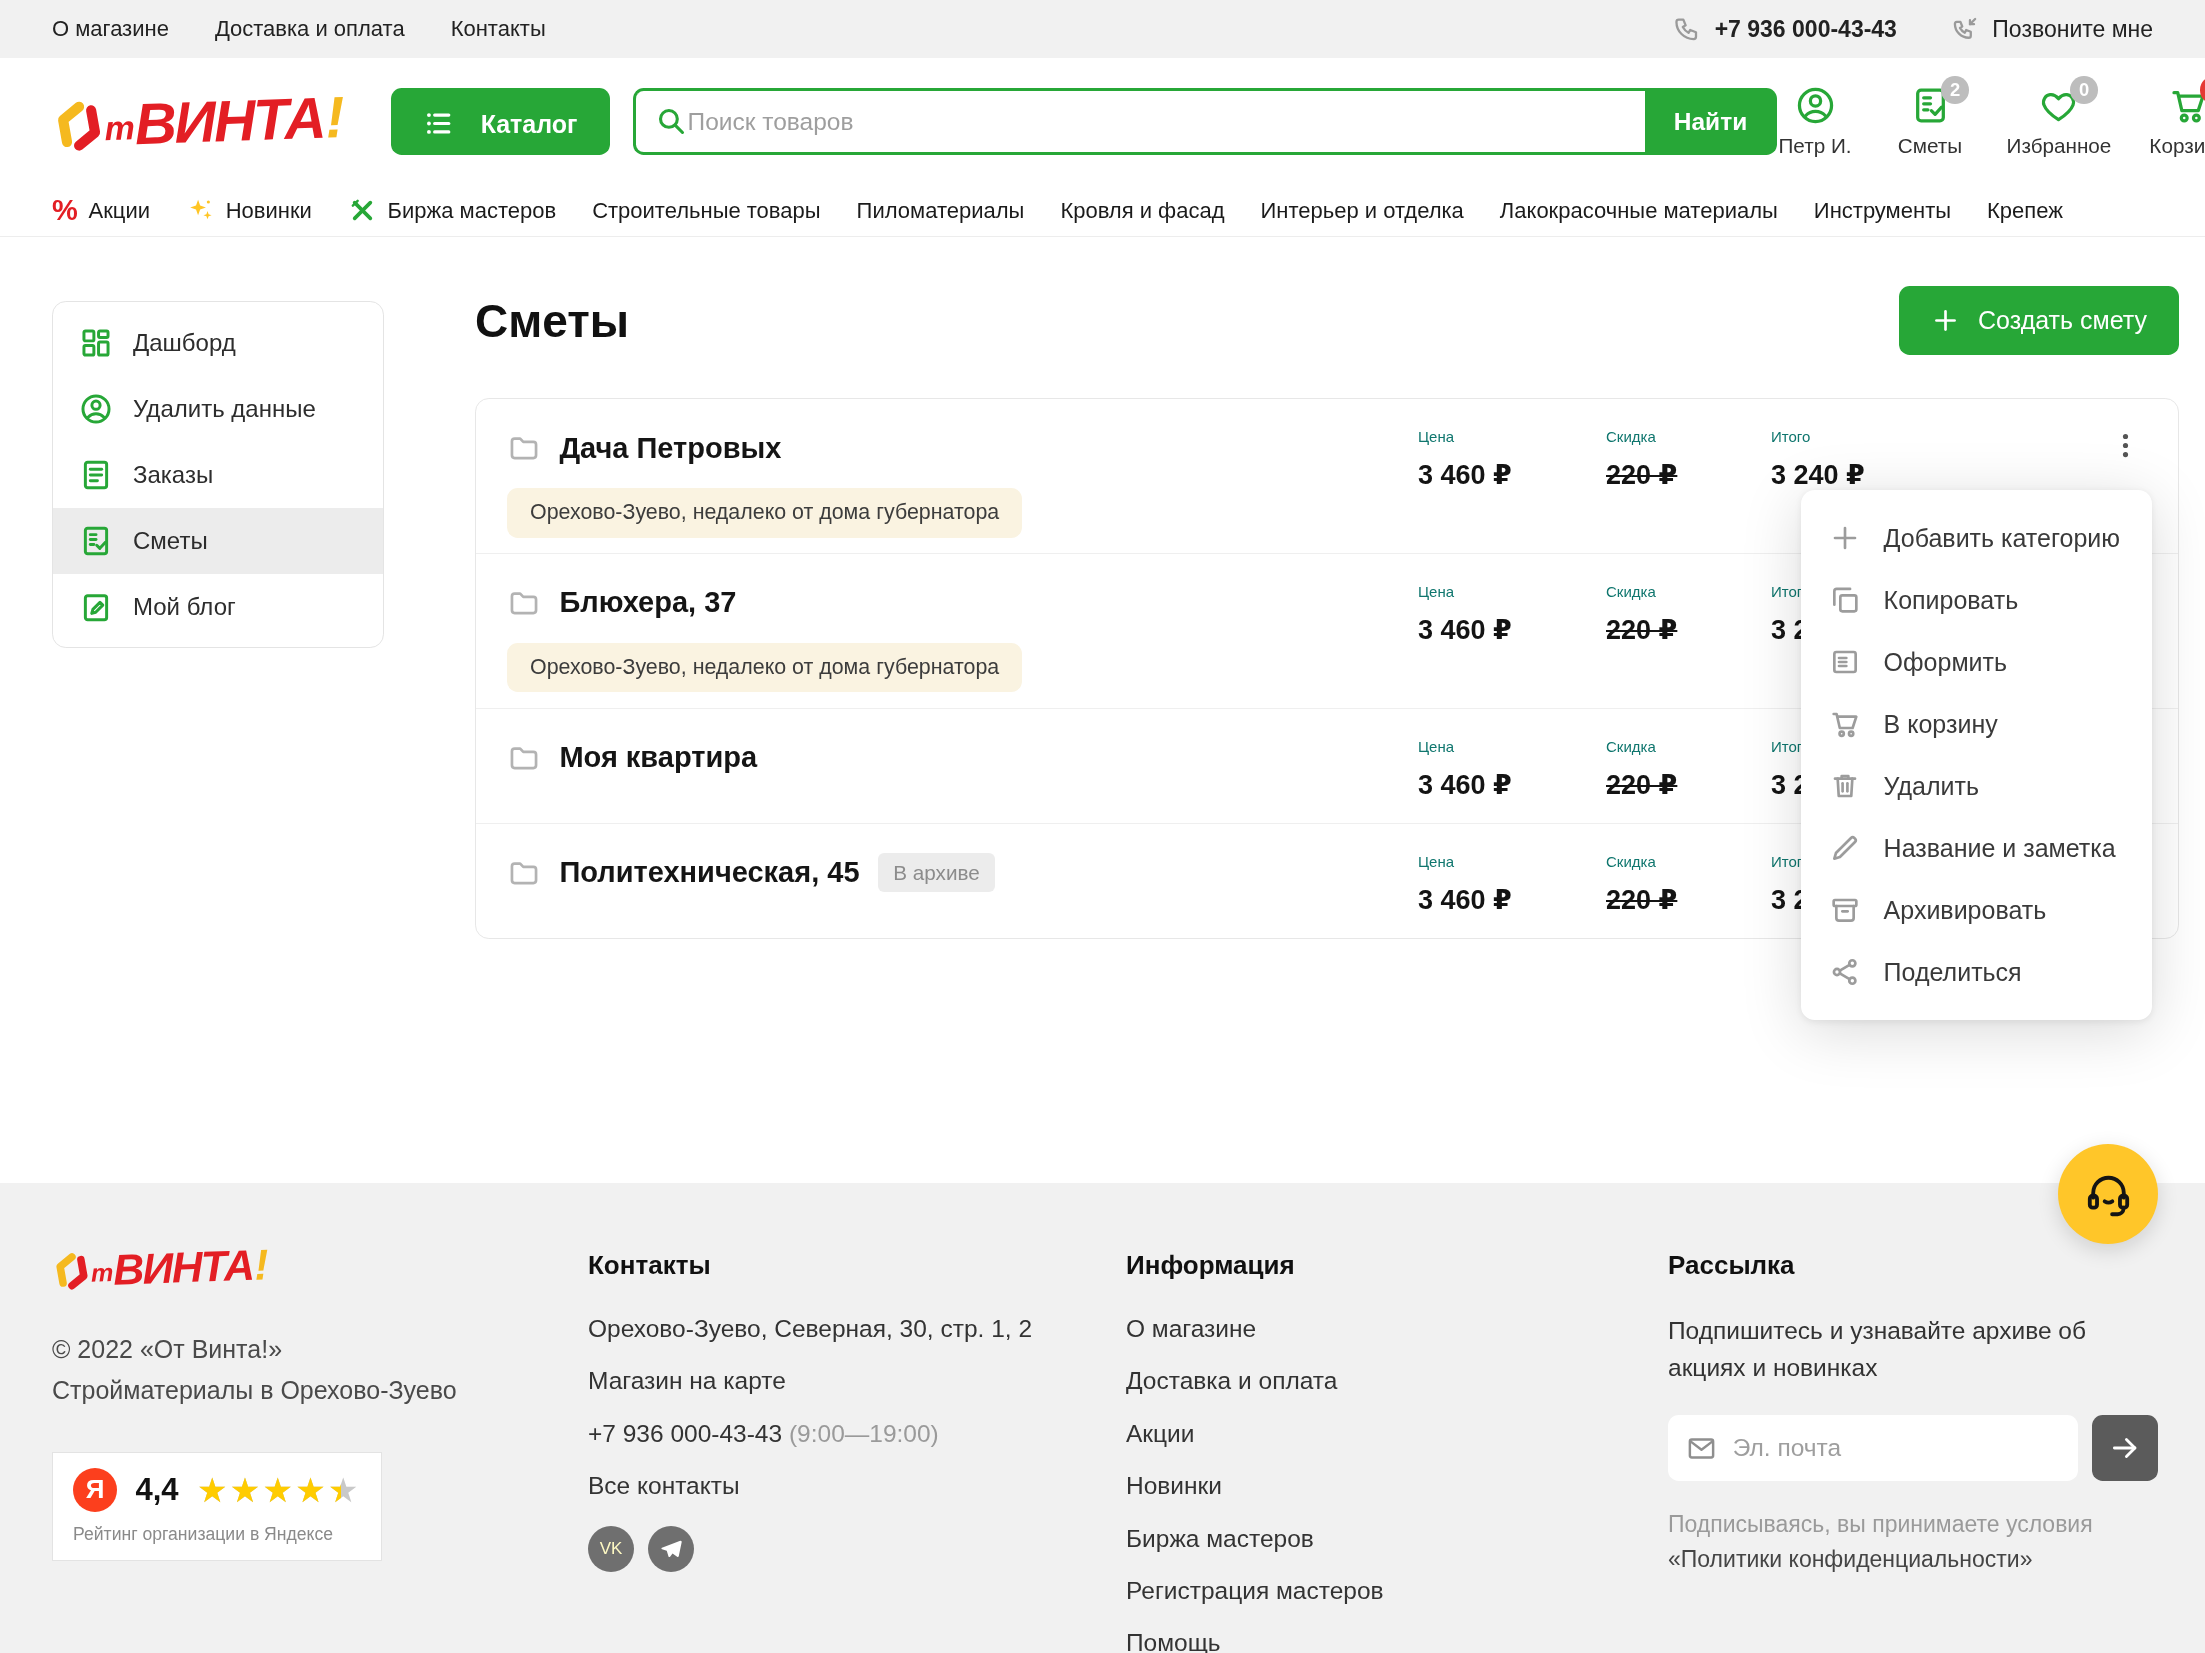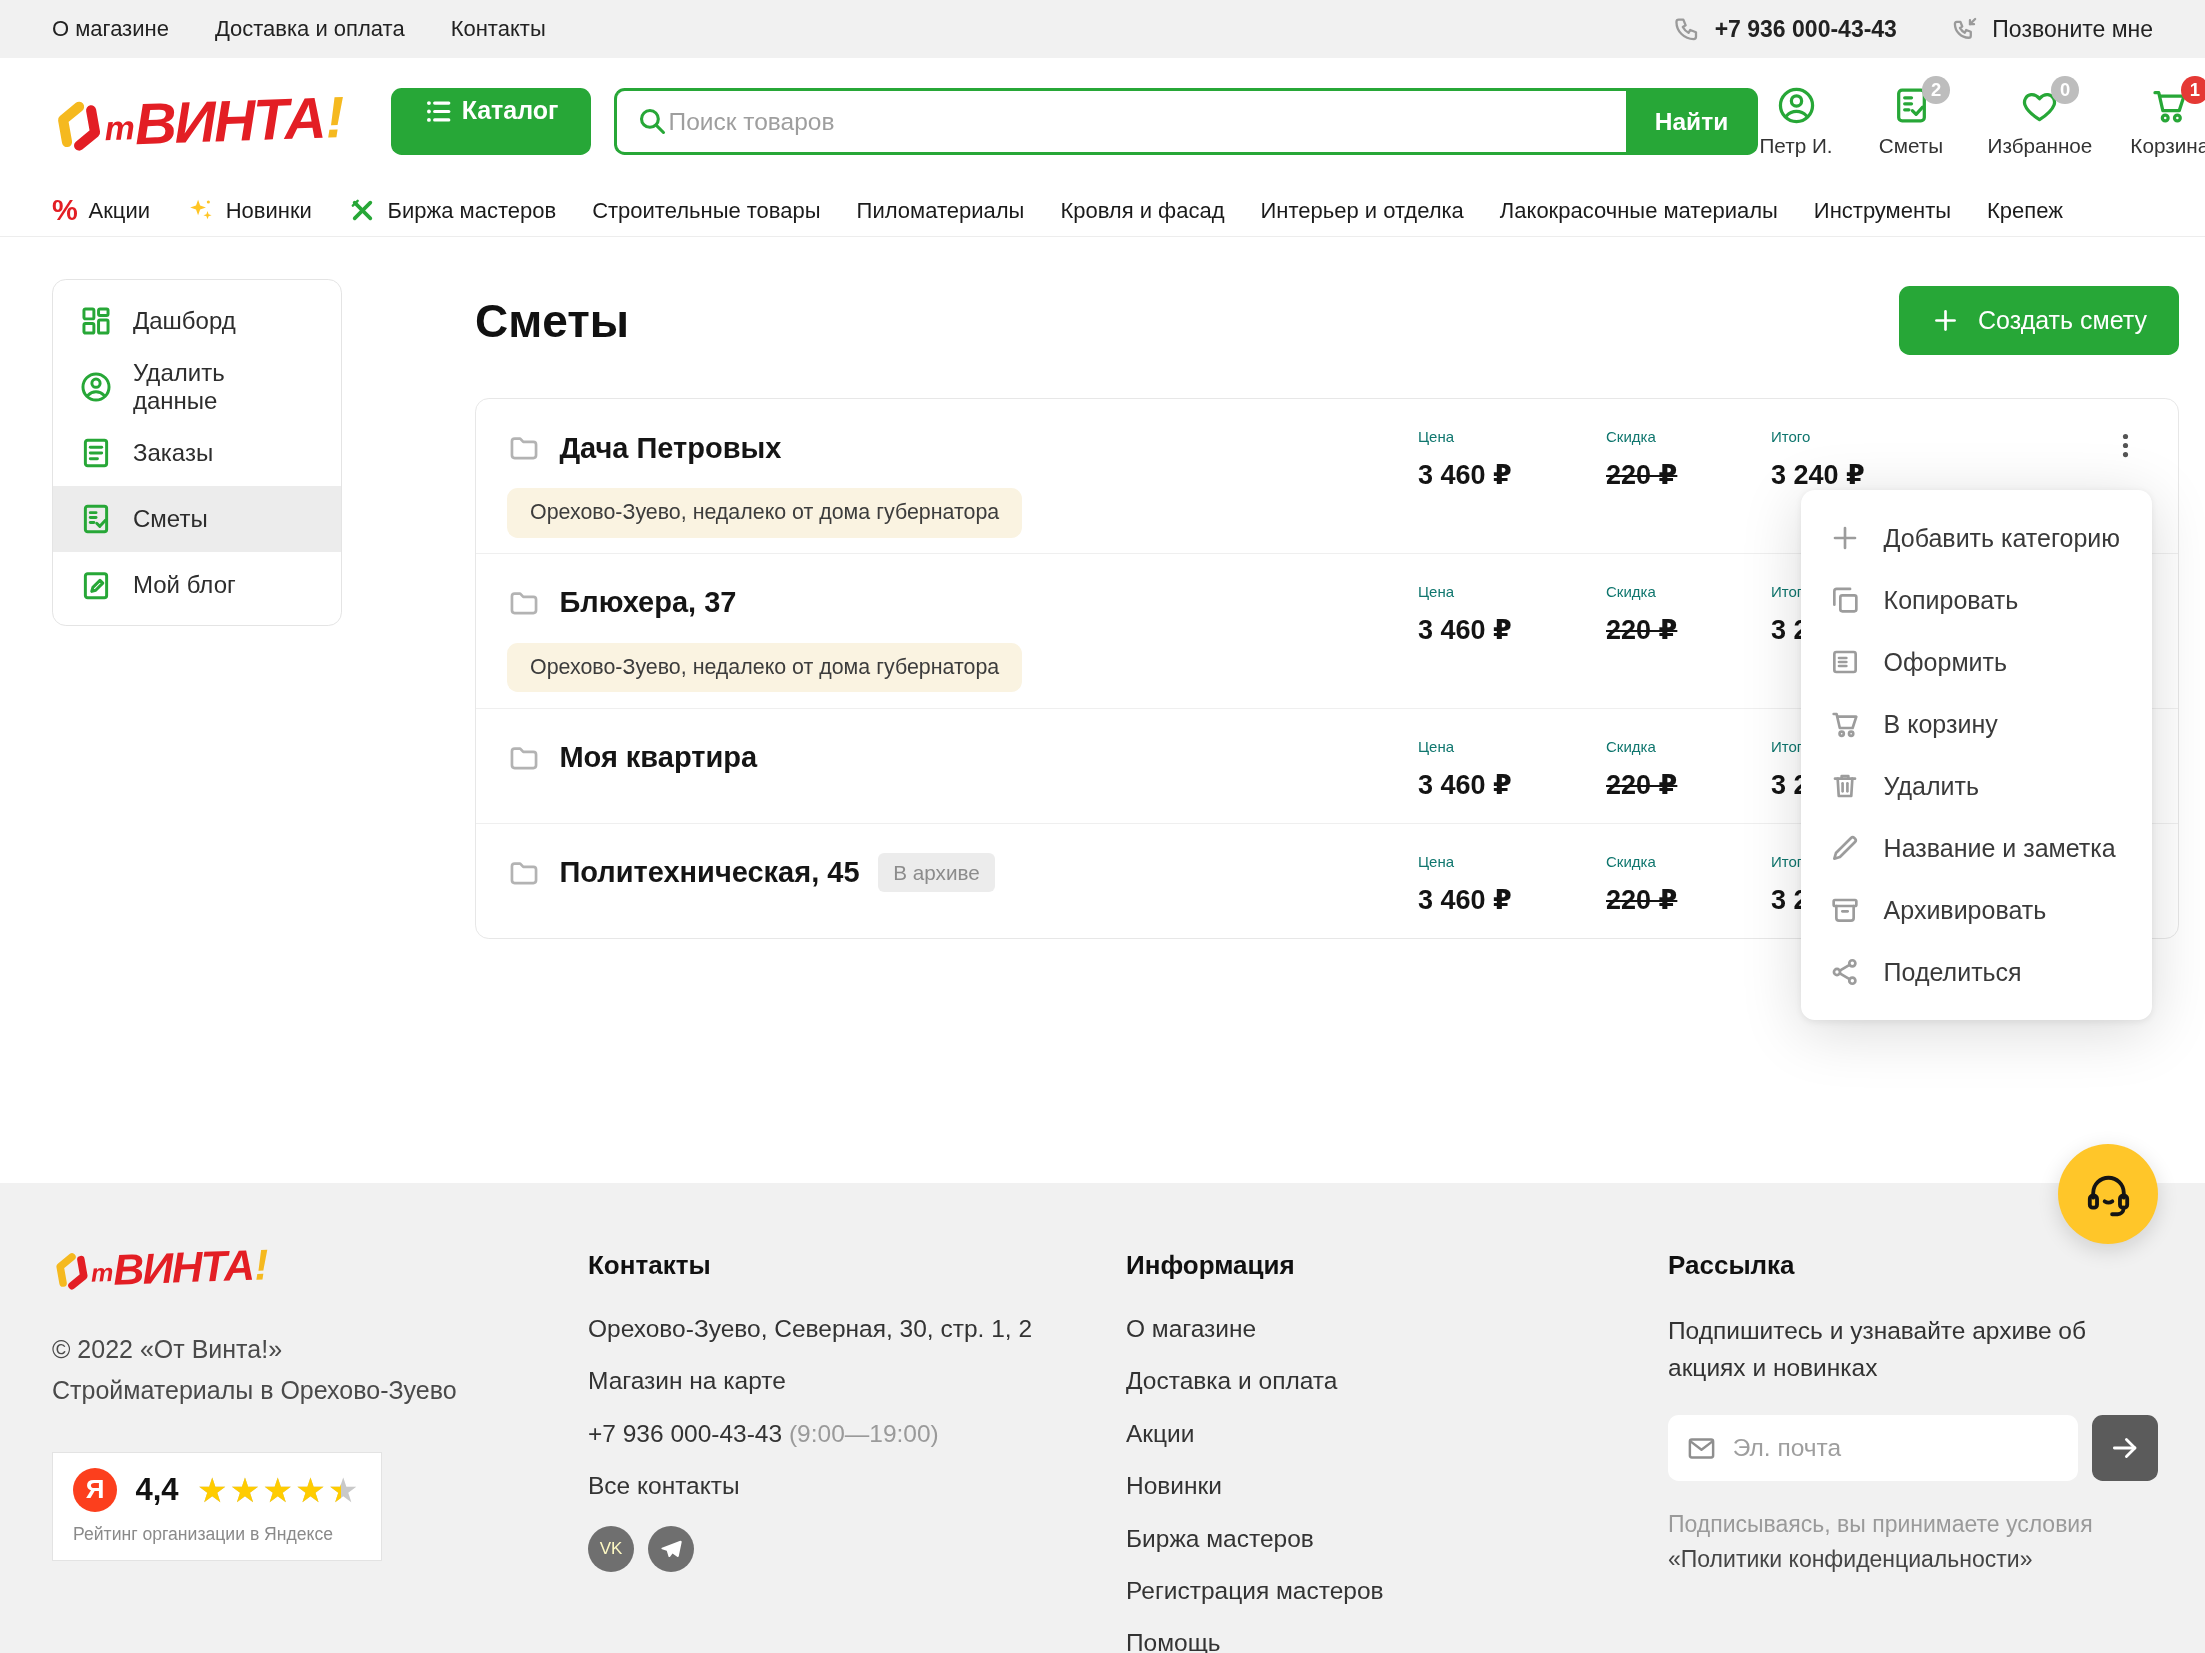--- a/index.html
+++ b/index.html
@@ -23,21 +23,21 @@
   .ic { display:inline-block; vertical-align:middle; }
 
   
   .header { height:127px; display:flex; align-items:center; padding:0 52px; background:#fff; }
   .logo { display:flex; align-items:center; cursor:pointer; transform:rotate(-2deg); }
   .logo-em { width:54px; height:54px; transform:rotate(-8deg); flex:0 0 auto; }
   .logo-prefix { font-size:34px; font-weight:800; font-style:italic; color:#E31E24; align-self:flex-end; margin:0 0 6.1px -1.5px; }
   .logo-word { font-size:58px; font-weight:800; font-style:italic; color:#E31E24; letter-spacing:-2.3px; line-height:1; }
   .logo-bang { font-size:58px; font-weight:800; font-style:italic; color:#F5B91F; line-height:1; margin-left:1.5px; }
 
-  .catalog-btn { margin-left:46px; height:67px; padding:8px 32px; background:#27A737; color:#fff; border:none; border-radius:10.7px; font-size:25px; font-weight:bold; display:flex; align-items:flex-start; gap:8px; cursor:pointer; flex:0 0 auto; }
+  .catalog-btn { margin-left:46px; height:67px; padding:16px 32px; background:#27A737; color:#fff; border:none; border-radius:10.7px; font-size:25px; font-weight:bold; display:flex; align-items:flex-end; gap:27px; cursor:pointer; flex:0 0 auto; }
   .search-wrap { display:flex; margin-left:23px; height:67px; width:1144px; flex:0 0 auto; }
   .search-box { flex:1; display:flex; align-items:center; gap:1px; background:#fff; border:3.1px solid #27A737; border-right:none; border-radius:10.7px 0 0 10.7px; padding:0 20px; }
   .search-box svg { color:#27A737; }
   .search-input { border:none; outline:none; font-size:24.5px; flex:1; color:#333; min-width:0; }
   .search-btn { width:132px; background:#27A737; color:#fff; border:none; border-radius:0 10.7px 10.7px 0; font-size:24.5px; font-weight:bold; cursor:pointer; }
 
   .quick-links { margin-left:auto; display:flex; gap:38px; }
   .quick-link { display:flex; flex-direction:column; align-items:center; gap:7.7px; font-size:20.7px; color:#333; position:relative; min-width:77px; cursor:pointer; }
   .q-icon { width:41px; height:41px; color:#27A737; position:relative; }
   .q-icon svg { width:41px; height:41px; }
@@ -45,21 +45,21 @@
   .badge.red { background:#E53935; }
 
   
   .mainnav { height:52px; display:flex; align-items:center; gap:36px; padding:0 52px; font-size:22px; color:#1b1b1b; border-bottom:1.5px solid #ededed; background:#fff; }
   .nav-item { display:flex; align-items:center; gap:10.7px; cursor:pointer; white-space:nowrap; }
   .pct { color:#E31E24; font-weight:bold; font-size:29px; line-height:1; }
   .nav-ico { width:29px; height:29px; }
 
   
   .content { position:relative; height:946px; background:#fff; }
-  .sidebar { position:absolute; left:52px; top:42px; width:290px; border:1.5px solid #e4e4e4; border-radius:13.8px; padding:7.7px 0; background:#fff; overflow:hidden; }
+  .sidebar { position:absolute; left:52px; top:64px; width:332px; border:1.5px solid #e4e4e4; border-radius:13.8px; padding:7.7px 0; background:#fff; overflow:hidden; }
   .side-item { height:66px; display:flex; align-items:center; gap:20px; padding:0 26px; font-size:24px; color:#2d2d2d; cursor:pointer; }
   .side-item.active { background:#ececec; }
   .side-ico { width:34px; height:34px; color:#27A737; flex:0 0 34px; }
 
   .main-col { position:absolute; left:475px; top:0; width:1704px; }
   .page-head { margin-top:49px; display:flex; align-items:center; justify-content:space-between; }
   .page-title { font-size:46px; font-weight:bold; color:#111; }
   .create-btn { height:69px; padding:0 32px; background:#27A737; border:none; border-radius:10.7px; color:#fff; font-size:25px; display:flex; align-items:center; gap:18.4px; cursor:pointer; }
 
   .est-list { margin-top:43px; border:1.5px solid #e7e7e7; border-radius:13.8px; background:#fff; }

